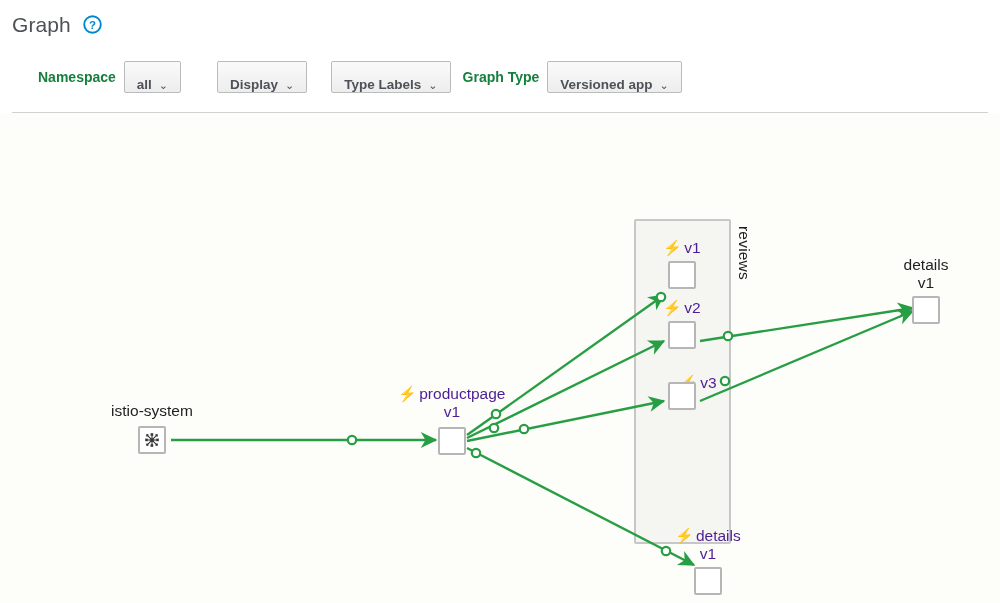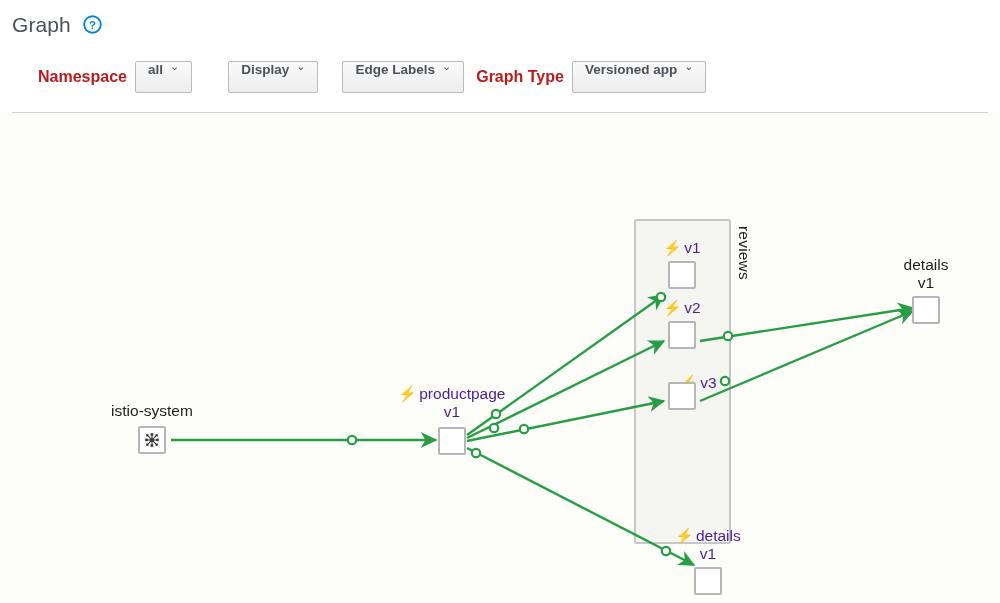--- a/index.html
+++ b/index.html
@@ -54,29 +54,29 @@
   
   .toolbar {
     position: absolute;
     left: 38px; top: 60px;
     display: flex;
     align-items: center;
     height: 34px;
   }
 
   .toolbar-label {
-    font-size: 16px;
+    font-size: 14px;
     font-weight: bold;
-    color: #b91c1c;
+    color: #15803d;
     white-space: nowrap;
   }
 
   .dropdown {
     display: inline-flex;
-    align-items: flex-start;
+    align-items: flex-end;
     justify-content: center;
     gap: 7px;
     height: 32px;
     padding: 0 12px;
     background: linear-gradient(to bottom, #fafafa 0%, #ededed 100%);
     border: 1px solid #bbbbbb;
     border-radius: 2px;
     font-size: 13.5px;
     font-weight: bold;
     color: #4d5258;
@@ -203,21 +203,21 @@
         <span>all</span>
         <span class="caret">⌄</span>
       </span>
       <span class="sp-36"></span>
       <span class="dropdown">
         <span>Display</span>
         <span class="caret">⌄</span>
       </span>
       <span class="sp-24"></span>
       <span class="dropdown">
-        <span>Edge Labels</span>
+        <span>Type Labels</span>
         <span class="caret">⌄</span>
       </span>
       <span class="sp-12"></span>
       <span class="toolbar-label">Graph Type</span>
       <span class="sp-8"></span>
       <span class="dropdown">
         <span>Versioned app</span>
         <span class="caret">⌄</span>
       </span>
     </div>

